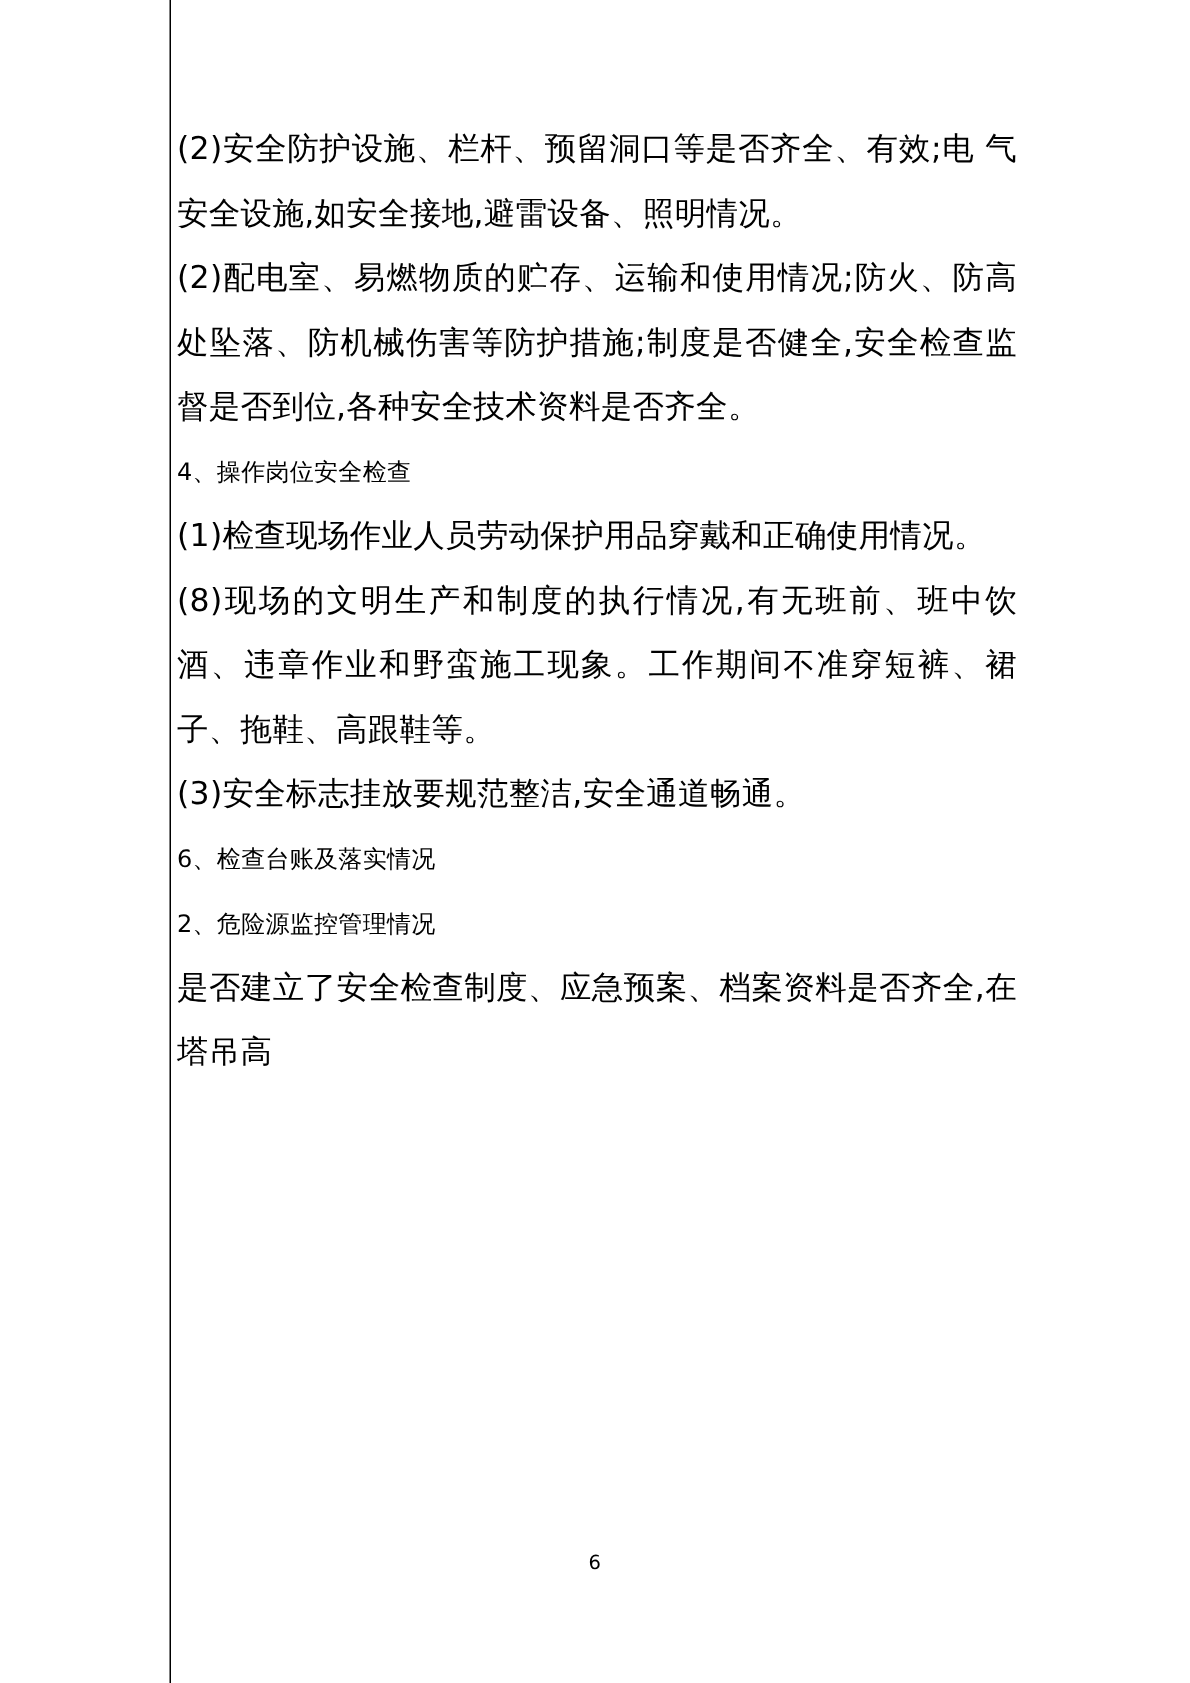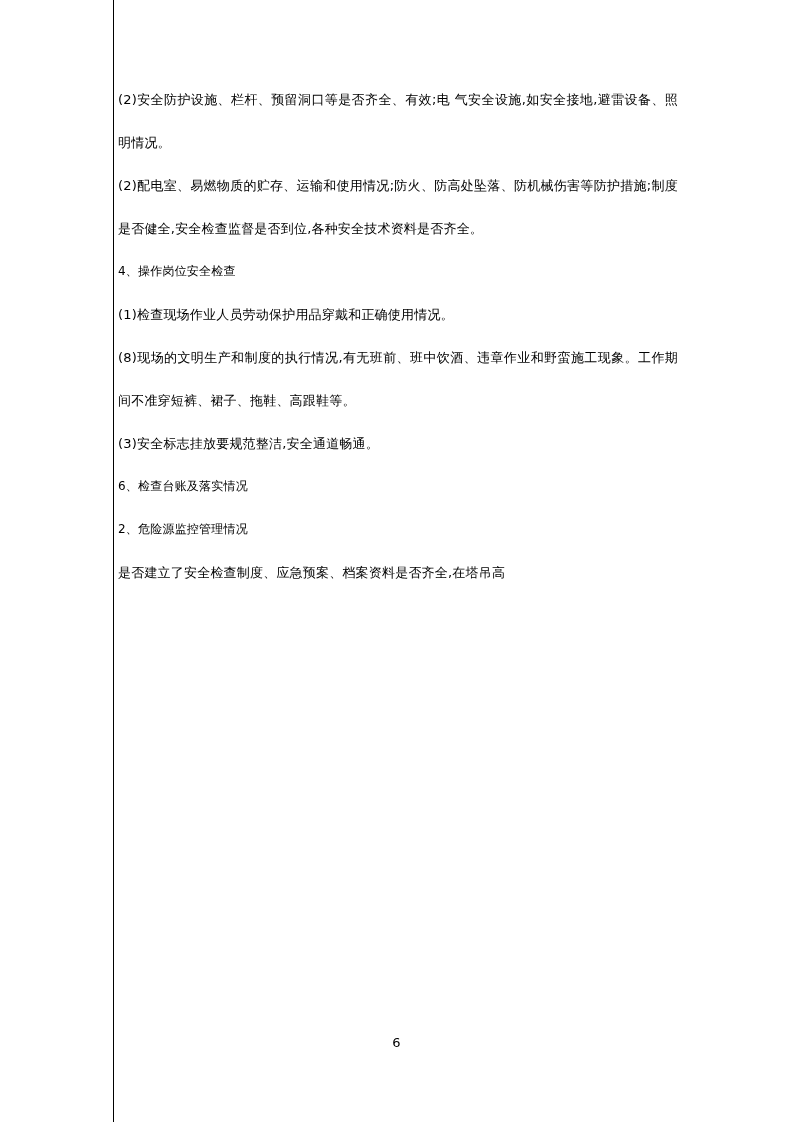--- a/index.html
+++ b/index.html
@@ -26,30 +26,30 @@
     height: 1122px;
     background: #000000;
   }
   .content {
     position: absolute;
     left: 118px;
     top: 78px;
     width: 560px;
   }
   .para {
-    font-size: 13px;
+    font-size: 21px;
     line-height: 43px;
     color: #000000;
     text-align: justify;
     letter-spacing: 0.2px;
     margin: 0;
     white-space: normal;
   }
   .para.heading {
-    font-size: 12px;
+    font-size: 16px;
   }
   .footer-num {
     position: absolute;
     left: 0;
     top: 1035px;
     width: 793px;
     text-align: center;
     font-size: 13px;
     color: #000000;
     font-family: "DejaVu Sans", sans-serif;

